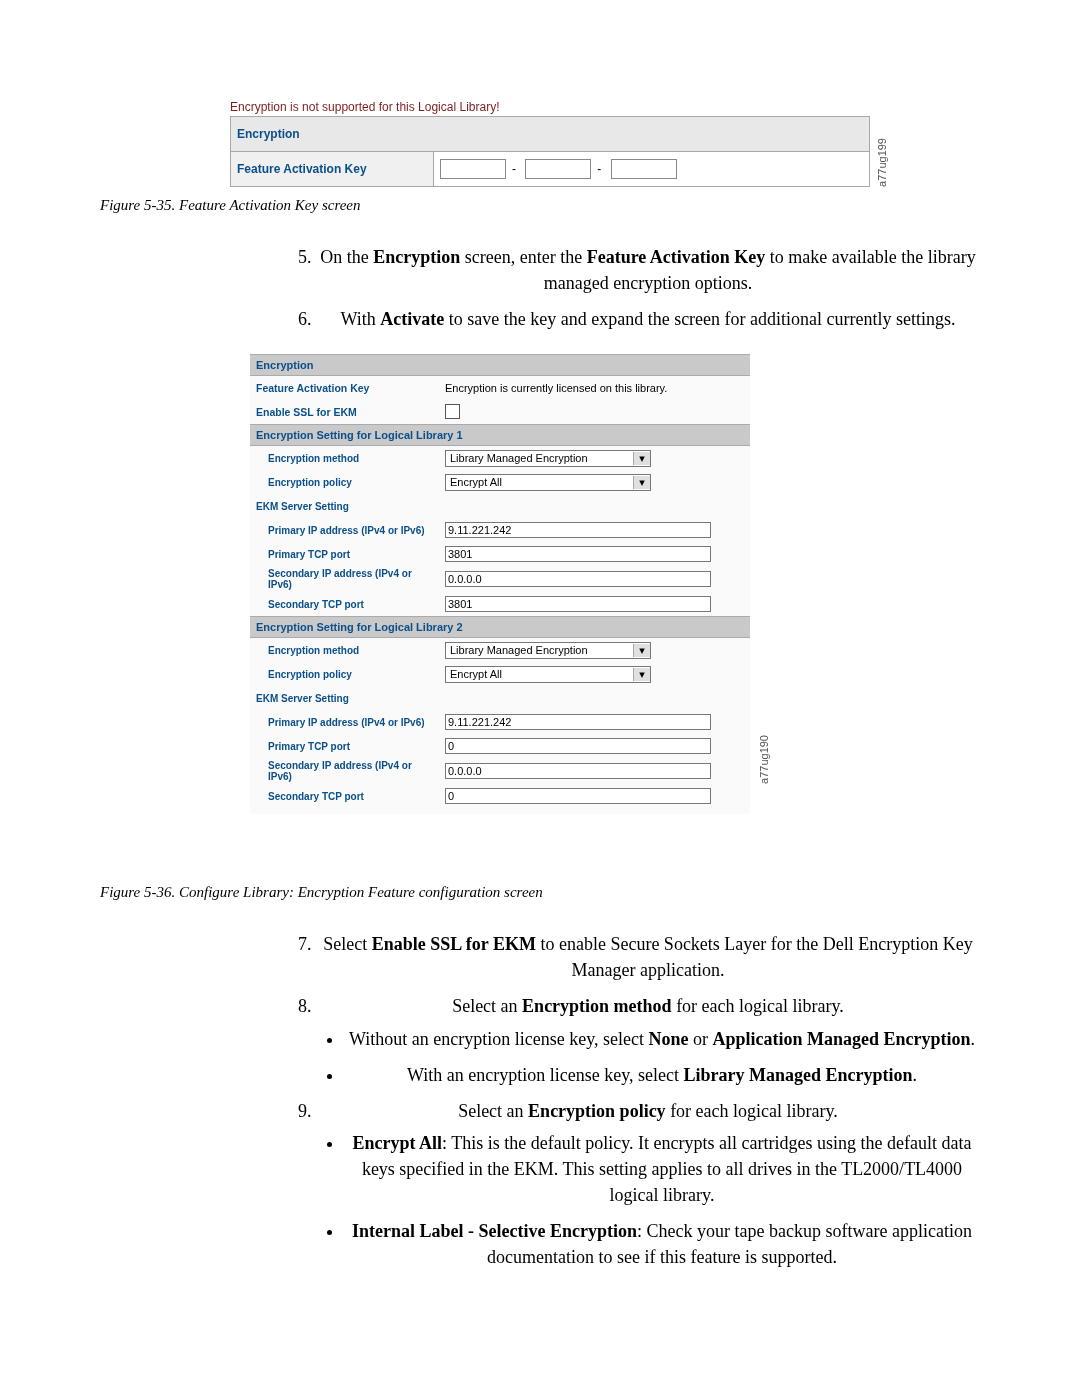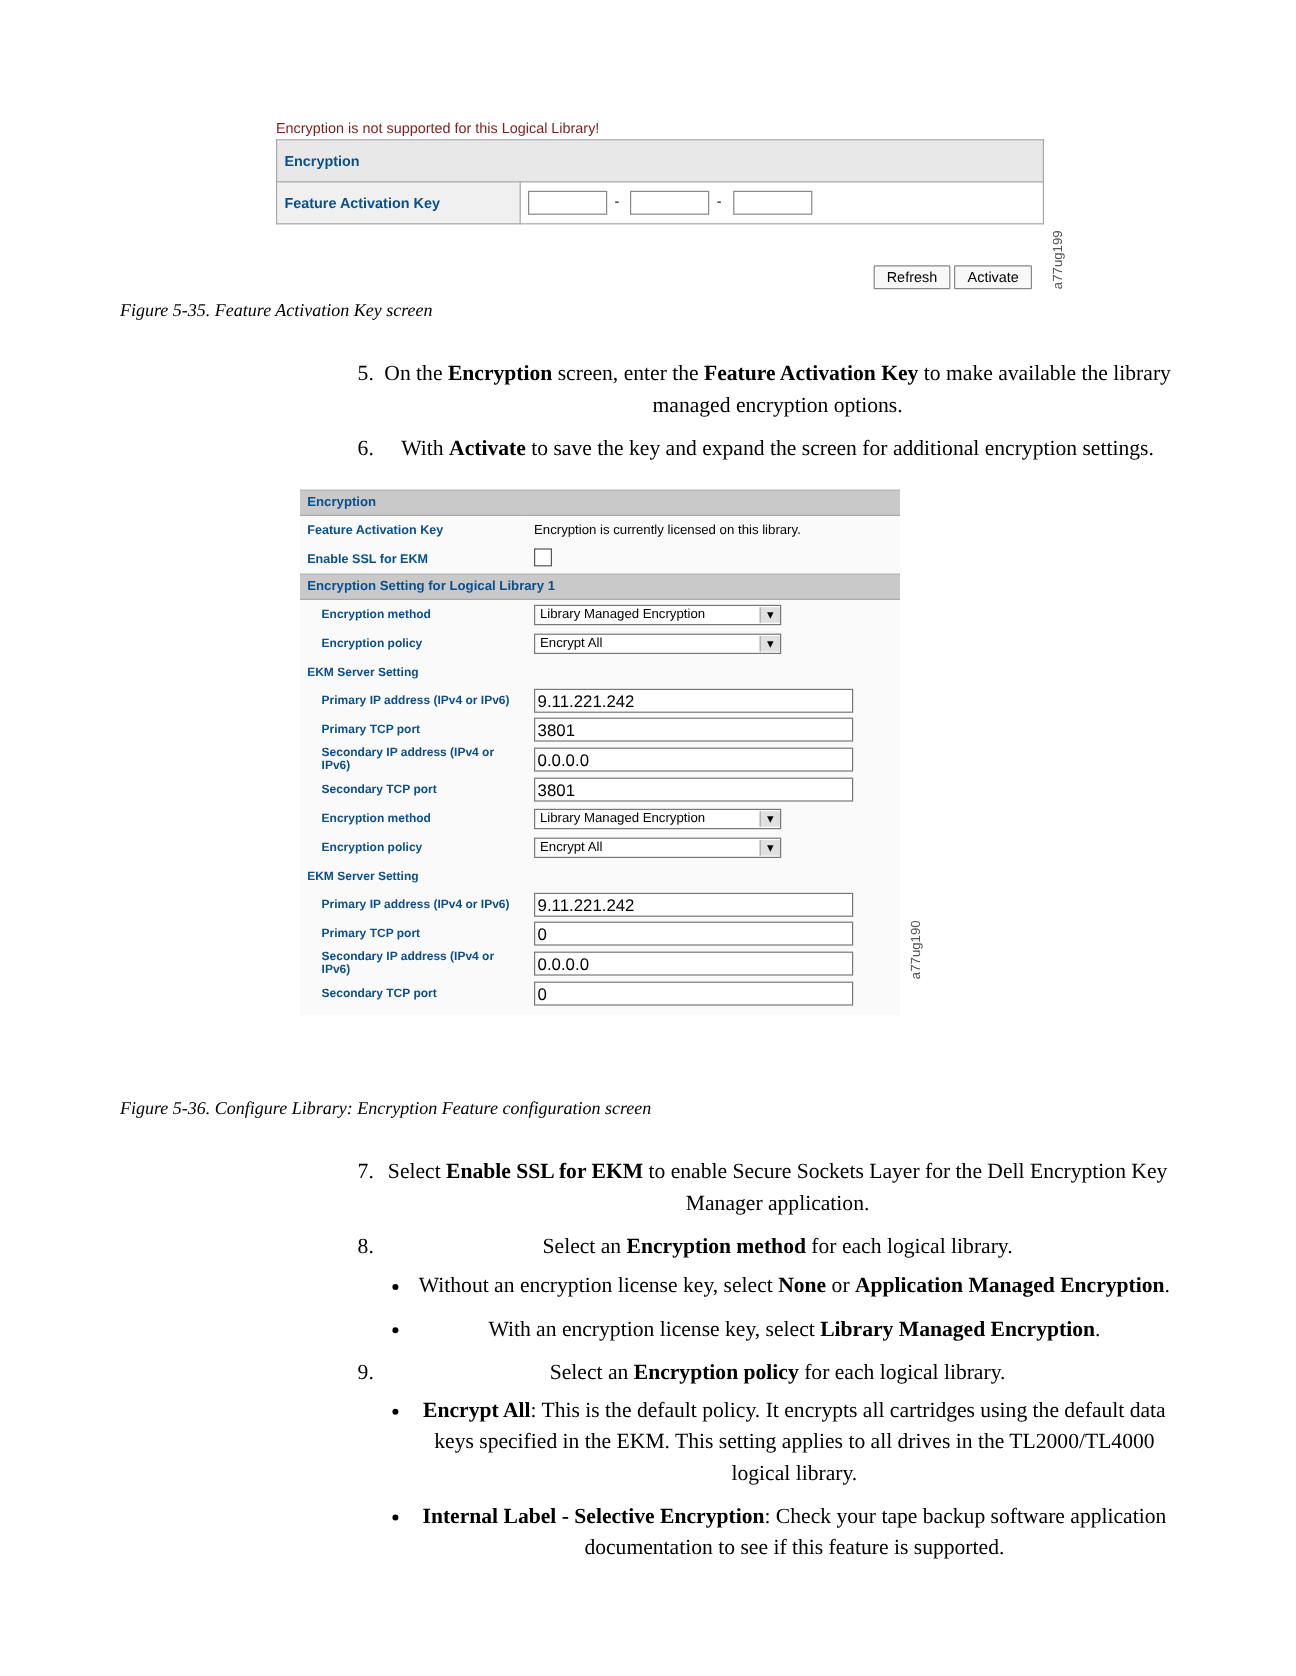--- a/index.html
+++ b/index.html
@@ -147,21 +147,21 @@
     padding-left: 18px;
     font-size: 10px;
   }
   .shot2 .lbl.sub {
     font-size: 10px;
   }
   .shot2 input[type=text] {
     width: 260px;
     border: 1px solid #777;
     background: #fff;
-    font-size: 14px;
+    font-size: 11px;
     padding: 1px 2px;
   }
   .shot2 .select-look {
     display: inline-flex;
     width: 200px;
     border: 1px solid #777;
     background: #fff;
     align-items: center;
     justify-content: space-between;
     padding: 1px 0 1px 4px;
@@ -212,37 +212,33 @@
         <tr>
           <td class="lbl">Feature Activation Key</td>
           <td class="fak-cell">
             <input type="text" value="" style=""><span class="dash">-</span>
             <input type="text" value="" style=""><span class="dash">-</span>
             <input type="text" value="" style="">
           </td>
         </tr>
       </tbody>
         </table>
-      <div class="btnrow">
-        <span class="btn">Refresh</span>
-        <span class="btn">Activate</span>
-      </div>
       <div class="vlabel1">a77ug199</div>
     </div>
   </div>
 
   <div class="fig-caption">Figure 5-35. Feature Activation Key screen</div>
 
   <div class="body-text">
     <ol start="5">
       <li>
         <span>On the </span><b>Encryption</b><span> screen, enter the </span><b>Feature Activation Key</b><span> to make available the library managed encryption options.</span>
       </li>
       <li>
-        <span>With </span><b>Activate</b><span> to save the key and expand the screen for additional encryption settings.</span>
+        <span>With </span><b>Activate</b><span> to save the key and expand the screen for additional currently settings.</span>
       </li>
     </ol>
   </div>
 
   <div class="figure-wrap second" style="margin-top:22px;">
     <div class="shot2">
       <table>
         <tbody>
             <tr class="section-hdr">
               <td colspan="2">Encryption</td>
@@ -287,20 +283,23 @@
         </tr>
         <tr>
           <td class="lbl indent">Secondary IP address (IPv4 or IPv6)</td>
           <td><input type="text" value="0.0.0.0" style=""></td>
         </tr>
         <tr>
           <td class="lbl indent">Secondary TCP port</td>
           <td><input type="text" value="3801" style=""></td>
         </tr>
 
+        <tr class="section-hdr">
+              <td colspan="2">Encryption Setting for Logical Library 2</td>
+            </tr>
         <tr>
           <td class="lbl indent">Encryption method</td>
           <td><span class="select-look">
                   <span>Library Managed Encryption</span>
                   <span class="arrow">▾</span>
                 </span></td>
         </tr>
         <tr>
           <td class="lbl indent">Encryption policy</td>
           <td><span class="select-look">

